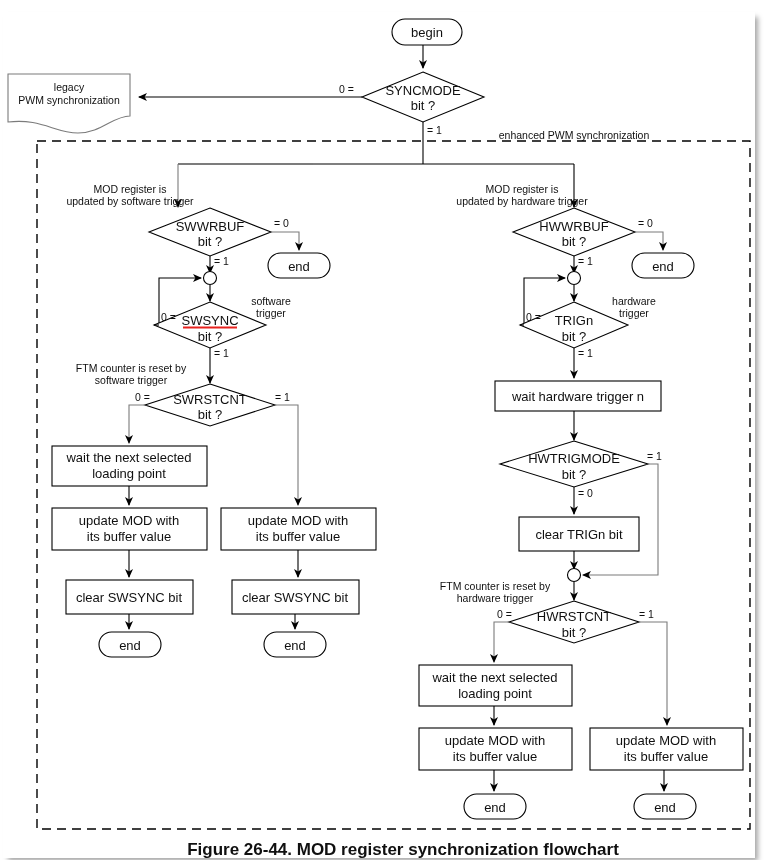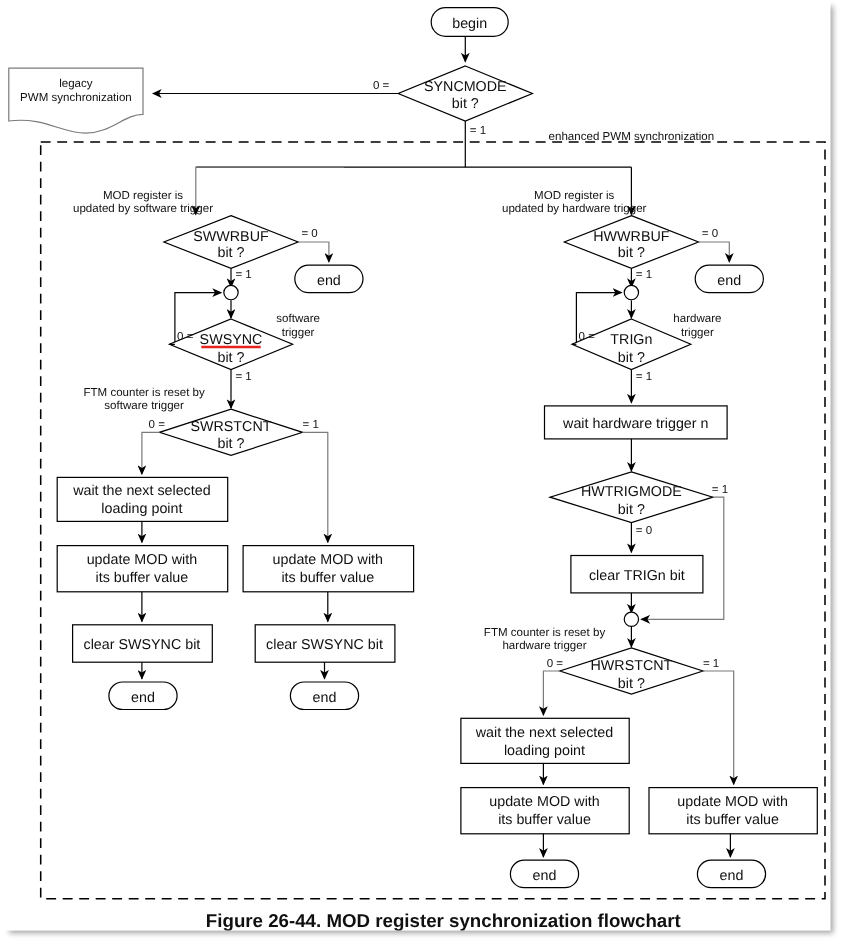--- a/index.html
+++ b/index.html
@@ -1,18 +1,18 @@
 <!DOCTYPE html>
 <html><head>
 <meta charset="utf-8">
 <style>
   html,body{margin:0;padding:0;background:#ffffff;}
   body{width:767px;height:860px;overflow:hidden;font-family:"Liberation Sans",sans-serif;}
   #page{position:relative;width:767px;height:860px;background:#ffffff;}
-  #sheet{position:absolute;left:3px;top:0;width:752px;height:846px;background:#ffffff;
+  #sheet{position:absolute;left:3px;top:12px;width:752px;height:846px;background:#ffffff;
          box-shadow:4px 4px 5px -1px rgba(0,0,0,0.35);}
   svg{position:absolute;left:0;top:0;}
   .nodetext{font-family:"Liberation Sans",sans-serif;font-size:13px;fill:#101010;text-anchor:middle;}
   .smalltext{font-family:"Liberation Sans",sans-serif;font-size:10.5px;fill:#101010;text-anchor:middle;}
   .edgelbl{font-family:"Liberation Sans",sans-serif;font-size:10.5px;fill:#101010;}
   .caption{font-family:"Liberation Sans",sans-serif;font-size:17px;font-weight:bold;fill:#101010;text-anchor:middle;}
   .shp{fill:#ffffff;stroke:#000000;stroke-width:1.1;}
   .shpgrey{fill:#ffffff;stroke:#7b7b7b;stroke-width:1.1;}
   .ln{stroke:#000000;stroke-width:1.1;fill:none;}
   .lngrey{stroke:#7b7b7b;stroke-width:1.1;fill:none;}

